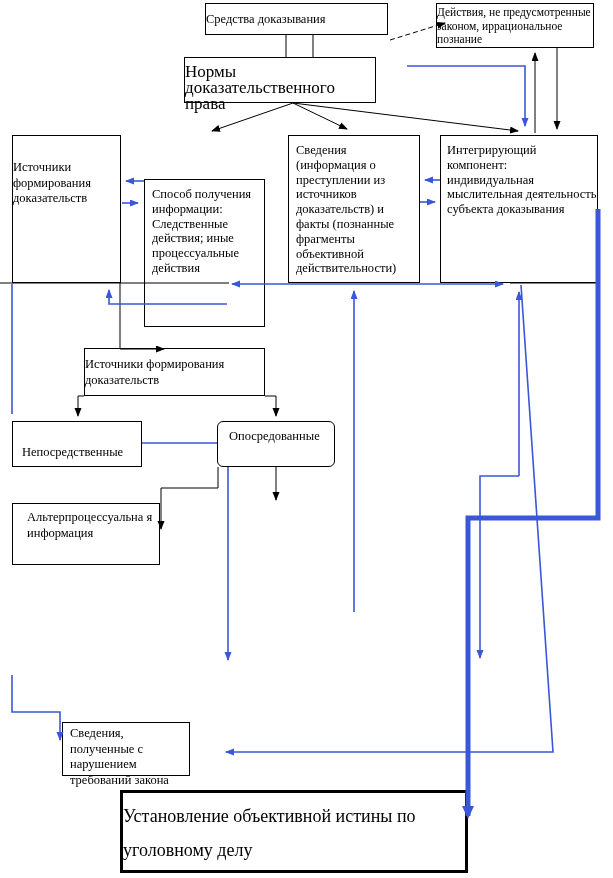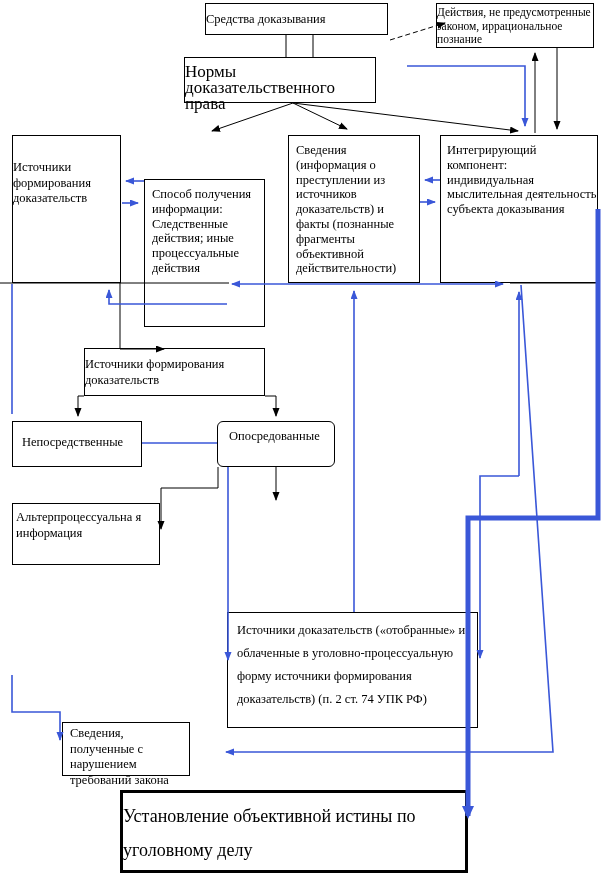--- a/index.html
+++ b/index.html
@@ -14,23 +14,23 @@
   .center{text-align:left;}
   .left{text-align:left;}
   .b-sredstva{left:205px;top:3px;width:183px;height:32px;padding-top:8px;}
   .b-deystviya{left:436px;top:3px;width:158px;height:45px;padding-top:2px;font-size:11.5px;line-height:13.5px;}
   .b-normy{left:184px;top:57px;width:192px;height:46px;padding-top:6px;font-size:17px;line-height:16px;}
   .b-ist-left{left:12px;top:135px;width:109px;height:148px;padding-top:24px;line-height:15.5px;}
   .b-sposob{left:144px;top:135px;width:121px;height:148px;padding:7px 0 4px 7px;margin-top:44px;}
   .b-svedeniya{left:288px;top:135px;width:132px;height:148px;padding:7px 0 0 7px;}
   .b-integr{left:440px;top:135px;width:158px;height:148px;padding:7px 0 0 6px;}
   .b-ist-mid{left:84px;top:348px;width:181px;height:48px;padding-top:7px;line-height:16px;}
-  .b-neposred{left:12px;top:421px;width:130px;height:46px;padding:13px 0 0 9px;}
+  .b-neposred{left:12px;top:421px;width:130px;height:46px;padding:23px 0 0 9px;}
   .b-oposred{left:217px;top:421px;width:118px;height:46px;padding:7px 0 0 11px;border-radius:6px;}
-  .b-alter{left:12px;top:503px;width:148px;height:62px;padding:5px 3px 0 3px;line-height:16px;}
+  .b-alter{left:12px;top:503px;width:148px;height:62px;padding:5px 3px 0 14px;line-height:16px;}
   .b-neproc{left:204px;top:504px;width:149px;height:63px;padding:7px 6px 0 6px;line-height:16px;}
   .b-ist-dok{left:227px;top:612px;width:251px;height:116px;padding:6px 0 0 9px;line-height:23px;}
   .b-sved-narush{left:62px;top:722px;width:128px;height:54px;padding:3px 0 0 7px;line-height:15.5px;}
   .b-ustanovlenie{left:120px;top:790px;width:348px;height:83px;border-width:3px;
       padding-top:6px;font-size:18px;line-height:34px;}
   svg.overlay{position:absolute;left:0;top:0;pointer-events:none;}
 </style>
 </head>
 <body>
 
@@ -52,21 +52,20 @@
 
   <div class="box center b-ist-mid">Источники формирования доказательств</div>
 
   <div class="box left b-neposred">Непосредственные</div>
 
   <div class="box left b-oposred">Опосредованные</div>
 
   <div class="box center b-alter">Альтерпроцессуальна я информация</div>
 
 
-  <div class="box left b-ist-dok">Источники доказательств («отобранные» и облаченные в уголовно-процессуальную форму источники формирования доказательств)  (п. 2 ст. 74 УПК РФ)</div>
 
   <div class="box left b-sved-narush">Сведения, полученные с нарушением требований закона</div>
 
   <div class="box center b-ustanovlenie">Установление объективной истины по уголовному делу</div>
 
   <svg class="overlay" width="613" height="878" viewBox="0 0 613 878">
     <defs>
       <marker id="mb" markerUnits="userSpaceOnUse" markerWidth="10" markerHeight="8" refX="8" refY="3.5" orient="auto">
           <path d="M0,0 L9,3.5 L0,7 Z" fill="#000"></path>
         </marker>

